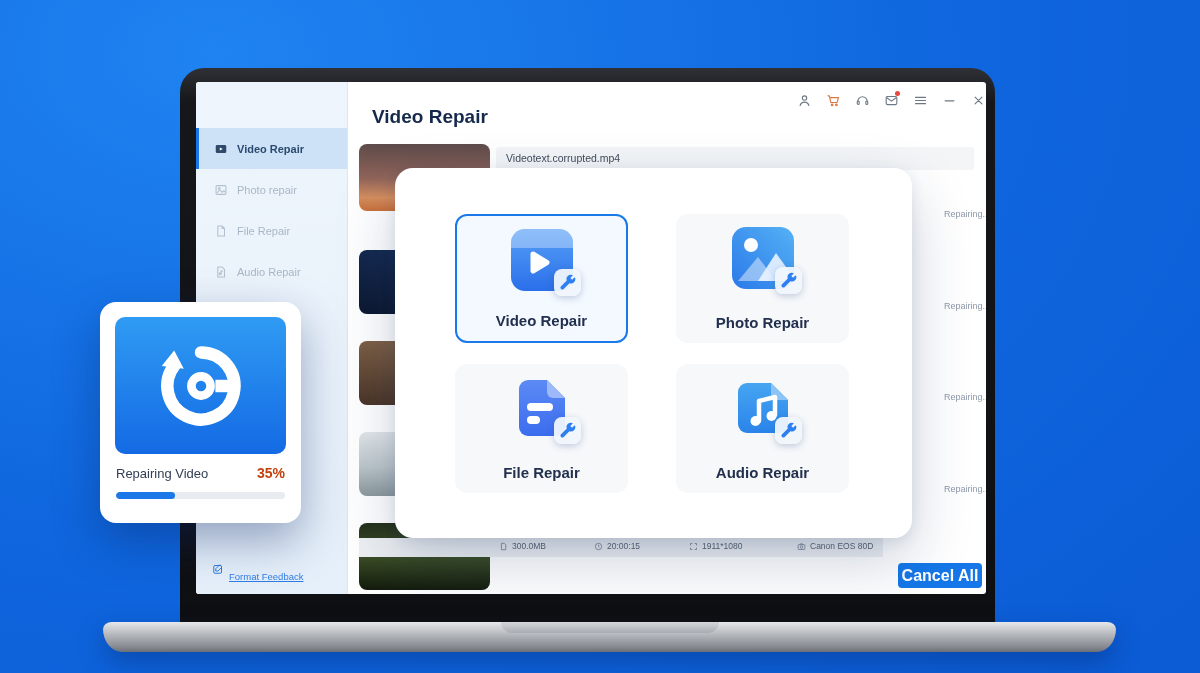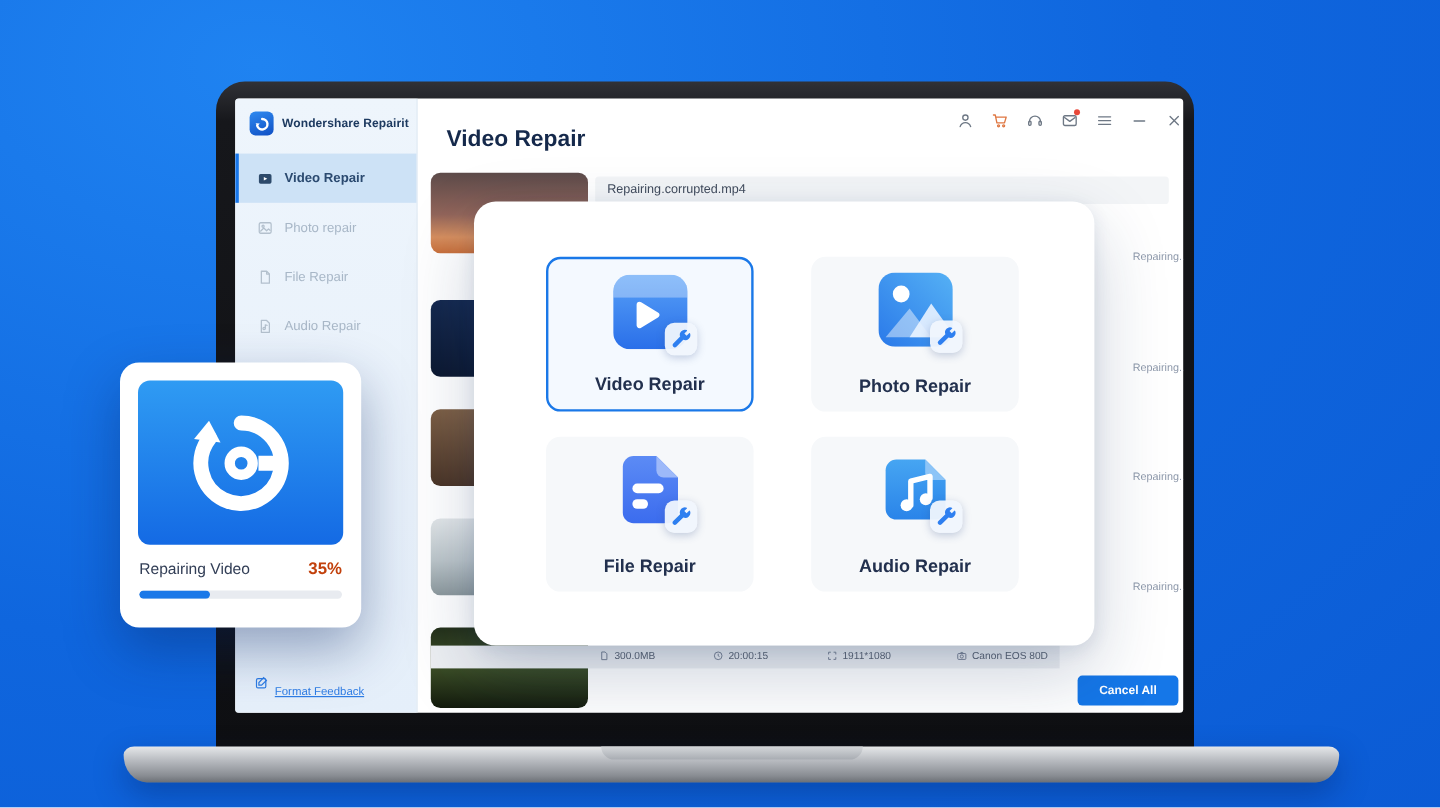--- a/index.html
+++ b/index.html
@@ -74,21 +74,21 @@
   .s1{top:127px} .s2{top:219px} .s3{top:310px} .s4{top:402px}
 
   .info-bar{ position:absolute; left:163px; top:456px; width:524px; height:19px;
     background:#edeff2; z-index:1; }
   .info-item{ position:absolute; top:3px; display:flex; align-items:center; gap:4px;
     font-size:8.5px; color:#5b6472; white-space:nowrap; }
   .info-item svg{ width:9px; height:9px; flex:0 0 auto; }
   .ii1{left:140px} .ii2{left:235px} .ii3{left:330px} .ii4{left:438px}
 
   .cancel-btn{ position:absolute; left:702px; top:481px; width:84px; height:25px;
-    background:#1577e8; border:none; border-radius:4px; color:#fff; font-size:10px;
+    background:#1577e8; border:none; border-radius:4px; color:#fff; font-size:16px;
     font-weight:700; font-family:inherit; cursor:pointer; z-index:1; }
 
   
   .modal{ position:absolute; left:199px; top:86px; width:517px; height:370px;
     background:#fff; border-radius:18px; z-index:5;
     box-shadow:0 24px 60px rgba(21,48,94,.22), 0 4px 14px rgba(21,48,94,.10); }
   .tile{ position:absolute; width:173px; height:129px; border-radius:12px;
     background:#f6f8fa; cursor:pointer; }
   .tile.selected{ background:#f4f9ff; border:2px solid #1a78e8; }
   .tl1{left:60px; top:46px} .tl2{left:281px; top:46px}
@@ -171,29 +171,20 @@
           </svg>
       </span>
       <span class="tb-icon">
         <svg viewBox="0 0 24 24" fill="none" stroke="#6e7885" stroke-width="1.8" stroke-linecap="round">
             <path d="M6.5 6.5l11 11M17.5 6.5l-11 11"></path>
           </svg>
       </span>
     </div>
 
     <div class="sidebar">
-      <div class="logo-row">
-        <span class="logo-badge">
-          <svg viewBox="0 0 24 24" fill="none">
-              <path d="M12 5a7 7 0 1 1-6.7 9" stroke="#fff" stroke-width="3.2" stroke-linecap="round"></path>
-              <path d="M3.2 10.6l2.4 4.2 3.2-3.6z" fill="#fff"></path>
-            </svg>
-        </span>
-        <span class="brand-name">Wondershare Repairit</span>
-      </div>
 
       <div class="nav">
         <div class="nav-item active">
           <span class="ni">
             <svg viewBox="0 0 24 24">
                 <rect x="3" y="5" width="18" height="14" rx="2.5" fill="#2d4a6b"></rect>
                 <path d="M10 9.5l5 2.5-5 2.5z" fill="#fff"></path>
               </svg>
           </span>
           <span>Video Repair</span>
@@ -234,21 +225,21 @@
             <rect x="3.5" y="5" width="15.5" height="15.5" rx="2.5"></rect>
             <path d="M15.5 3.5l4.5 4.5-8 8H7.5V11.5z"></path>
           </svg>
         <span>Format Feedback</span>
       </div>
     </div>
 
     <div class="page-title">Video Repair</div>
 
     <div class="file-strip"></div>
-    <div class="file-name">Repairing.corrupted.mp4</div>
+    <div class="file-name">Videotext.corrupted.mp4</div>
 
     <div class="thumb t1"></div>
     <div class="thumb t2"></div>
     <div class="thumb t3"></div>
     <div class="thumb t4"></div>
     <div class="thumb t5"></div>
 
     <div class="status s1">Repairing...</div>
     <div class="status s2">Repairing...</div>
     <div class="status s3">Repairing...</div>

